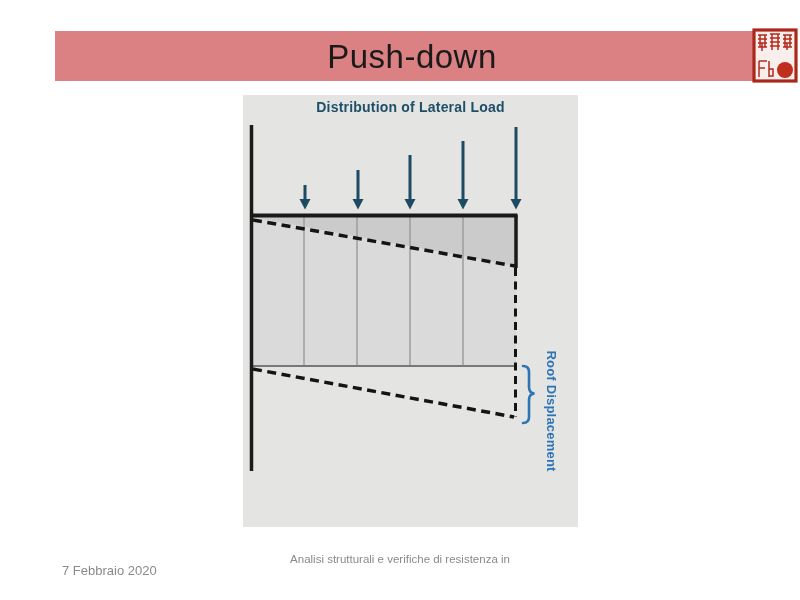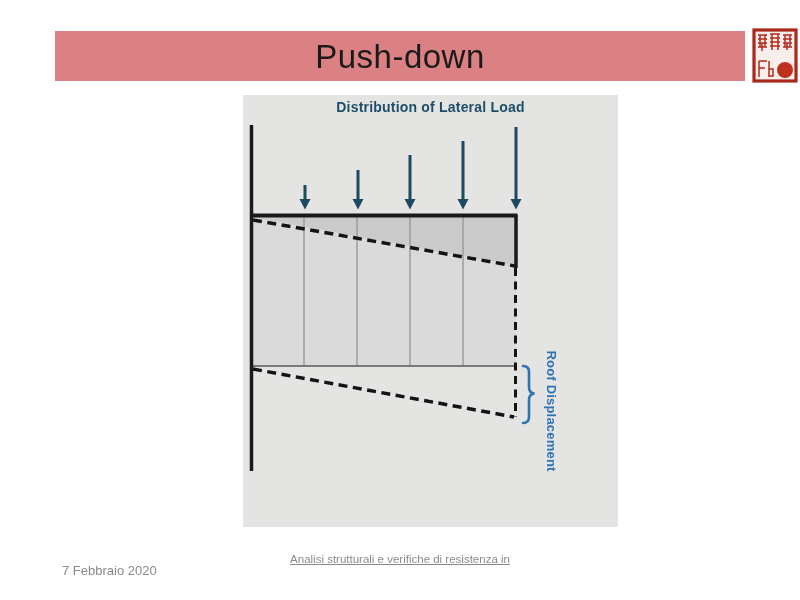--- a/index.html
+++ b/index.html
@@ -2,39 +2,40 @@
 <html><head>
 <meta charset="utf-8">
 <style>
   html,body{margin:0;padding:0;}
   body{
     width:800px;height:600px;background:#ffffff;position:relative;overflow:hidden;
     font-family:"Liberation Sans",sans-serif;
   }
   .title-bar{
     position:absolute;left:55px;top:31px;width:690px;height:50px;
-    background:#db8183;display:flex;align-items:center;justify-content:center;
+    background:#db8183;display:flex;align-items:center;justify-content:center;padding-left:12px;
   }
   .title-text{
     font-size:33px;color:#1a1a1a;letter-spacing:0.5px;line-height:1;
   }
   .seal{position:absolute;left:752px;top:28px;width:46px;height:55px;}
   .panel{
-    position:absolute;left:243px;top:95px;width:375px;height:432px;
+    position:absolute;left:243px;top:95px;width:294px;height:432px;
     background:#e4e4e2;
+    padding-left:41px;
   }
   .panel-header{
     position:absolute;top:4px;left:0;width:100%;text-align:center;
     font-weight:bold;font-size:14px;color:#1e4e68;letter-spacing:0.2px;
   }
   .diagram-svg{position:absolute;left:0;top:0;width:317px;height:432px;}
   .footer-date{position:absolute;left:62px;top:563px;font-size:13px;color:#8a8a8a;}
   .footer-center{
     position:absolute;left:250px;top:551px;width:300px;text-align:center;
-    font-size:11.5px;color:#8a8a8a;line-height:1.55;text-decoration:underline;
+    font-size:11.5px;color:#8a8a8a;line-height:1.55;
   }
   .footer-page{position:absolute;left:700px;top:562px;width:40px;text-align:center;font-size:12.5px;color:#8a8a8a;margin-top:44px;}
 </style>
 </head>
 <body>
 
 <div class="title-bar">
   <span class="title-text">Push-down</span>
 </div>
 

